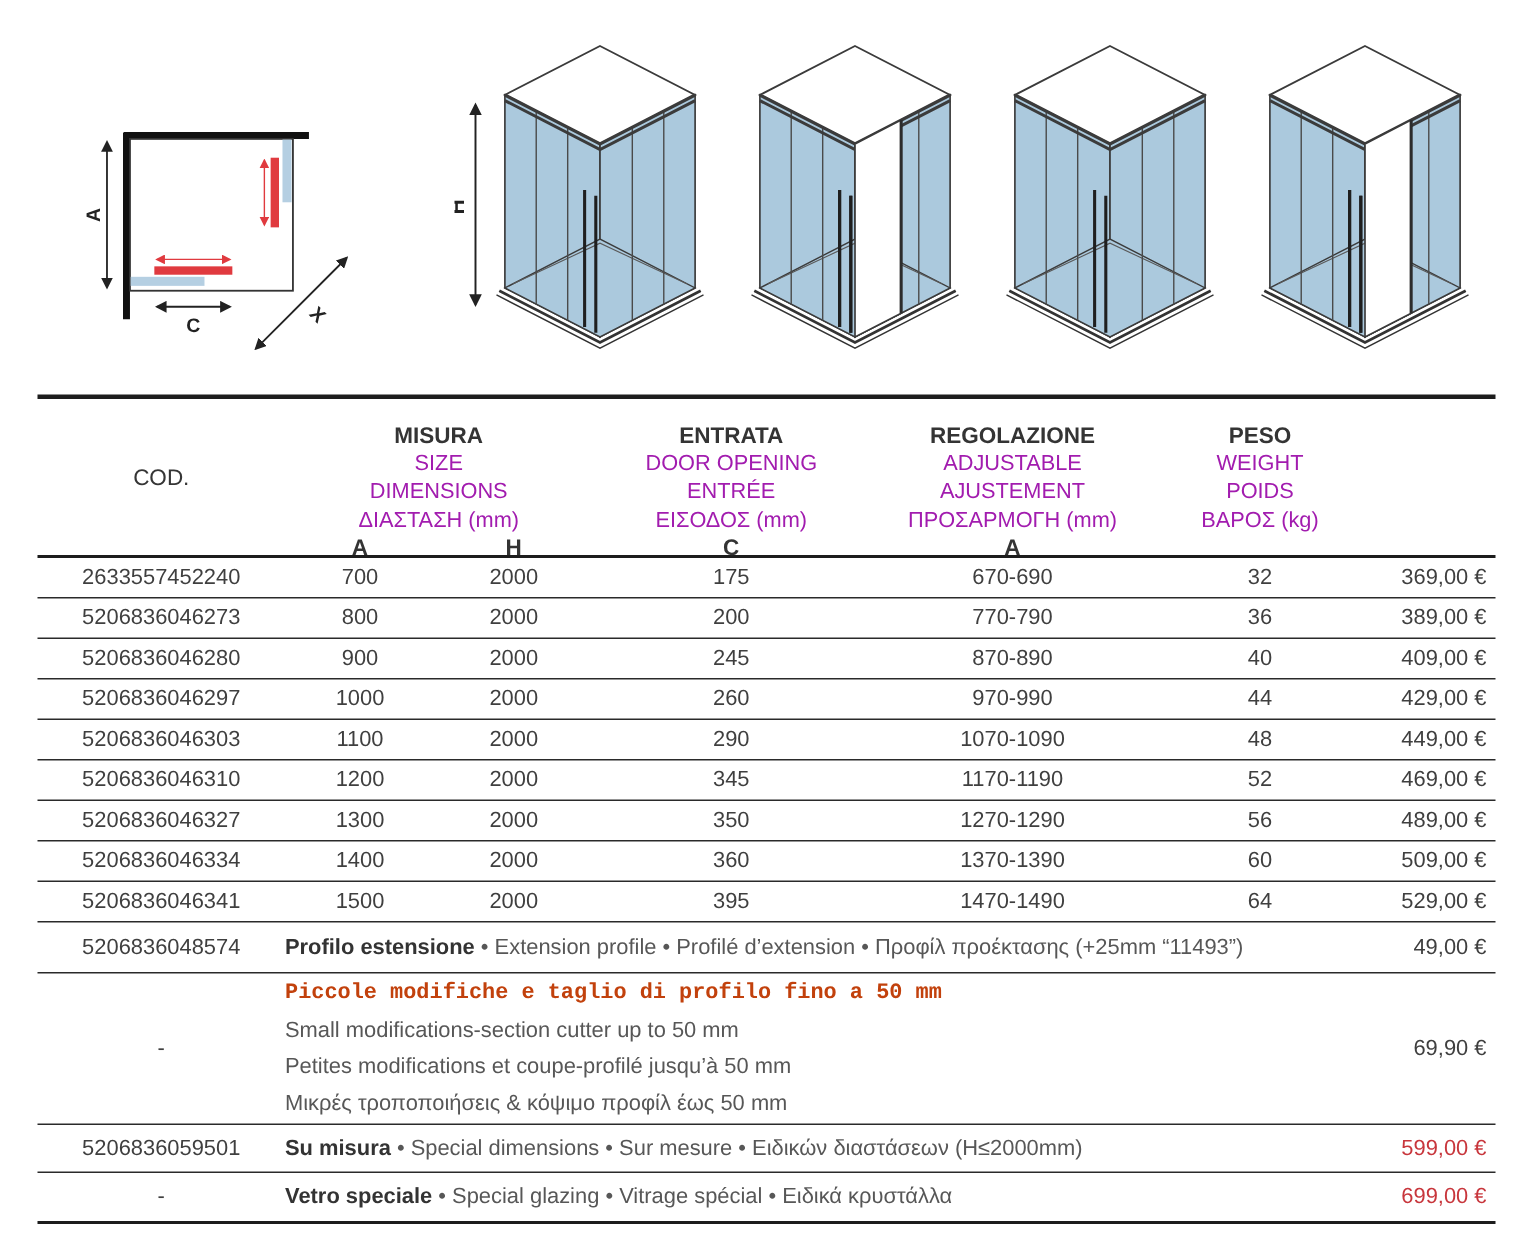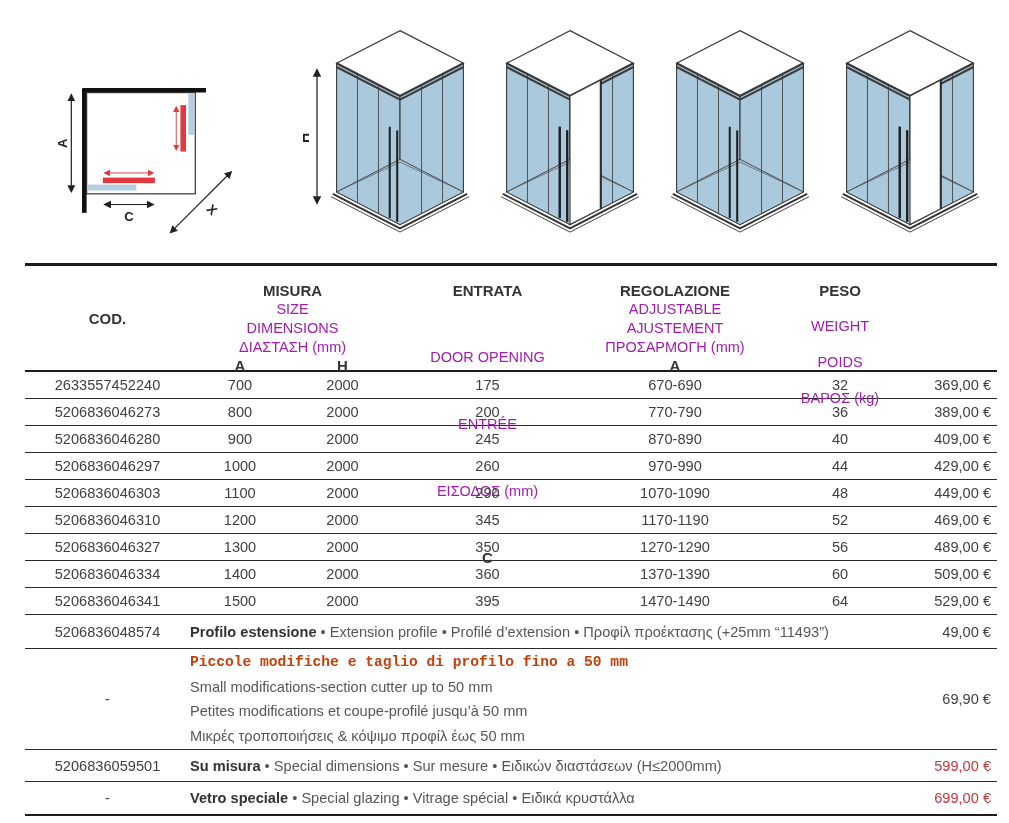--- a/index.html
+++ b/index.html
@@ -12,24 +12,24 @@
   #plan-svg{left:50px;top:55px;}
   #h-arrow-svg{left:303px;top:64px;}
   .unit{top:26px;}
   #unit1{left:330px;} #unit2{left:500px;} #unit3{left:670px;} #unit4{left:840px;}
 
   
   .price-table{position:absolute;left:25px;top:263px;width:972px;
                border-top:3px solid #1d1d1d;border-bottom:2px solid #1d1d1d;}
   .thead{display:flex;border-bottom:2.5px solid #1d1d1d;height:106px;}
   .h-cod{width:165px;display:flex;align-items:center;justify-content:center;
-         font-weight:bold;font-size:15px;color:#353535;}
+         font-weight:normal;font-size:15px;color:#353535;}
   .h-group{display:flex;flex-direction:column;align-items:center;padding-top:15px;}
-  .g-misura{width:205px;} .g-entrata{width:185px;gap:48px;} .g-adj{width:190px;}
-  .g-peso{width:140px;gap:17px;}
+  .g-misura{width:205px;} .g-entrata{width:185px;} .g-adj{width:190px;}
+  .g-peso{width:140px;}
   .g-prezzo{width:87px;align-items:flex-end;padding-right:6px;}
   .h-l1{font-weight:bold;font-size:15px;color:#343434;line-height:19px;white-space:nowrap;}
   .h-l{font-size:14.5px;color:#a21caf;line-height:19px;white-space:nowrap;}
   .h-sub{display:flex;width:100%;margin-top:auto;padding-bottom:3px;
          font-weight:bold;font-size:15px;color:#343434;}
   .h-sub span{text-align:center;}
   .sub-a{width:100px;} .sub-h{width:105px;} .sub-c,.sub-adj{width:100%;}
 
   .trow{display:flex;align-items:center;height:27px;border-bottom:1.3px solid #2a2a2a;
         font-size:14.6px;color:#3f3f3f;}

